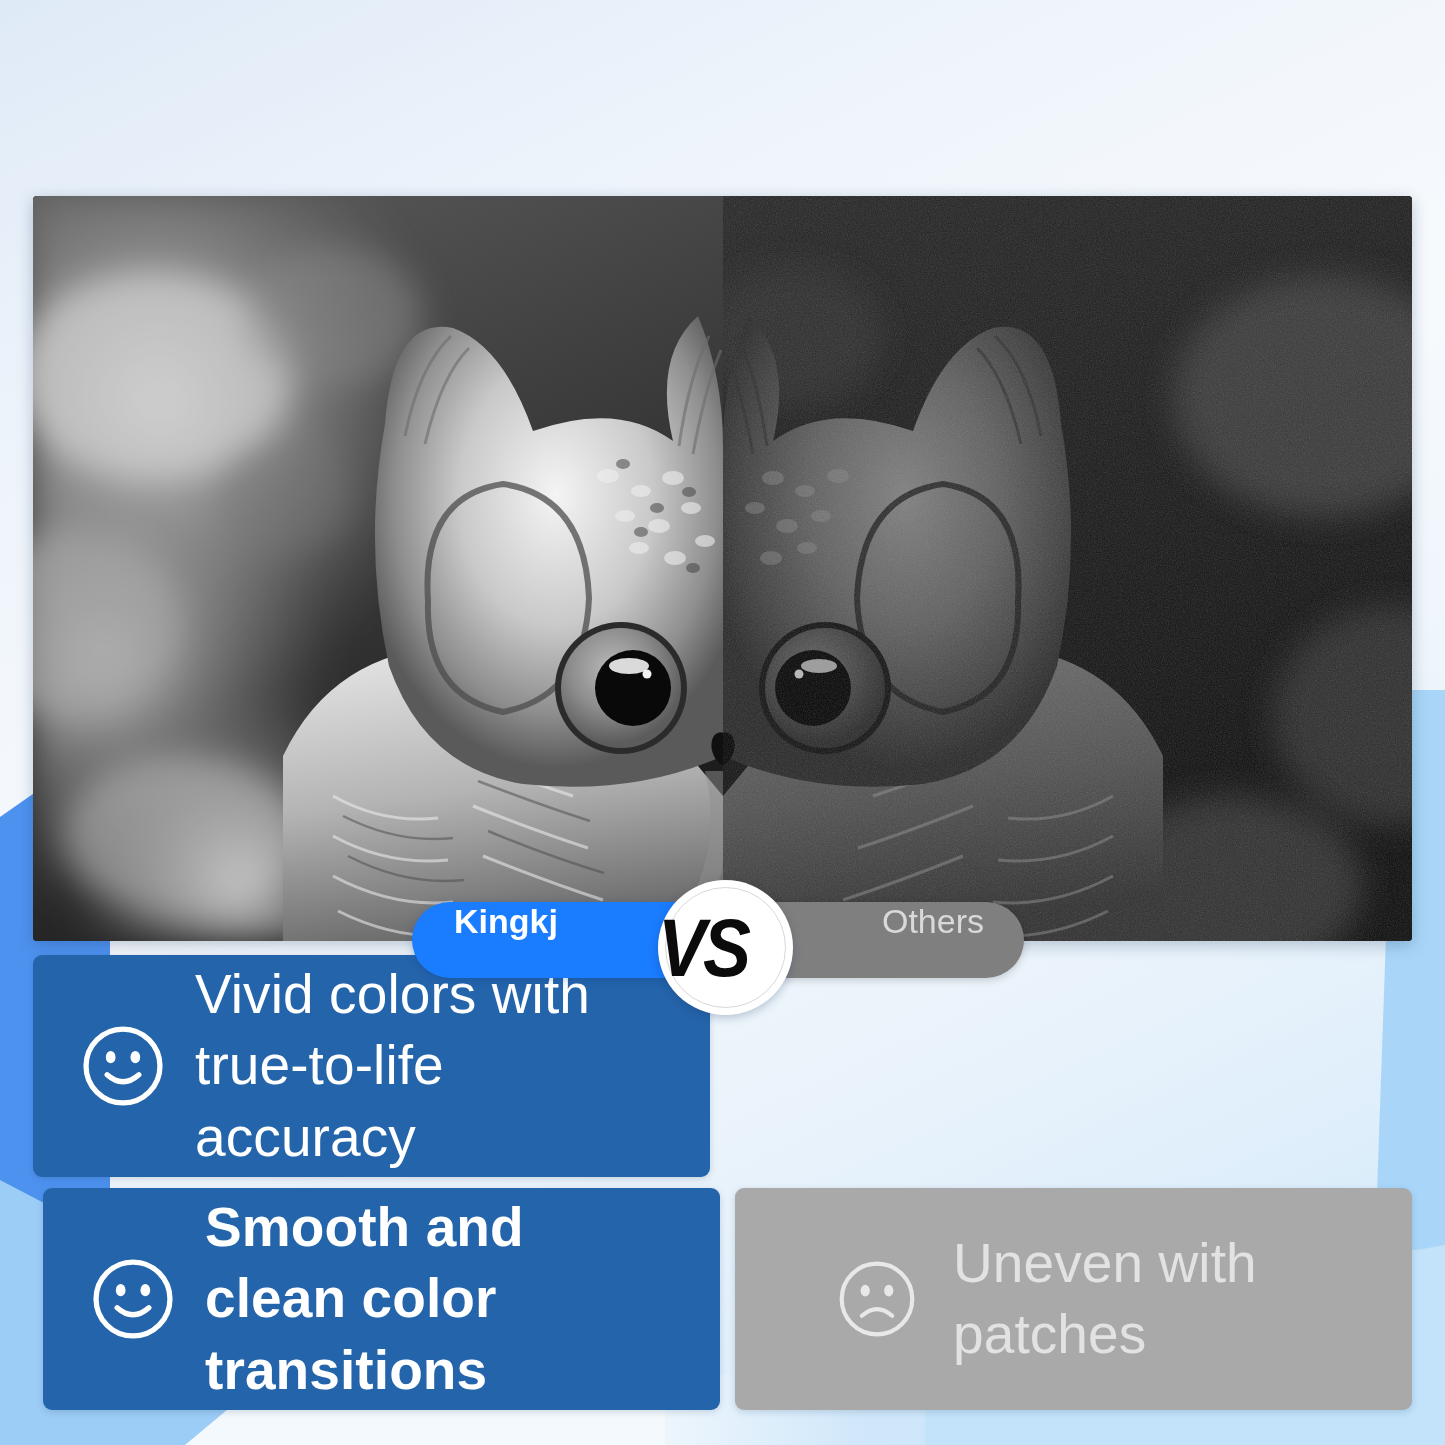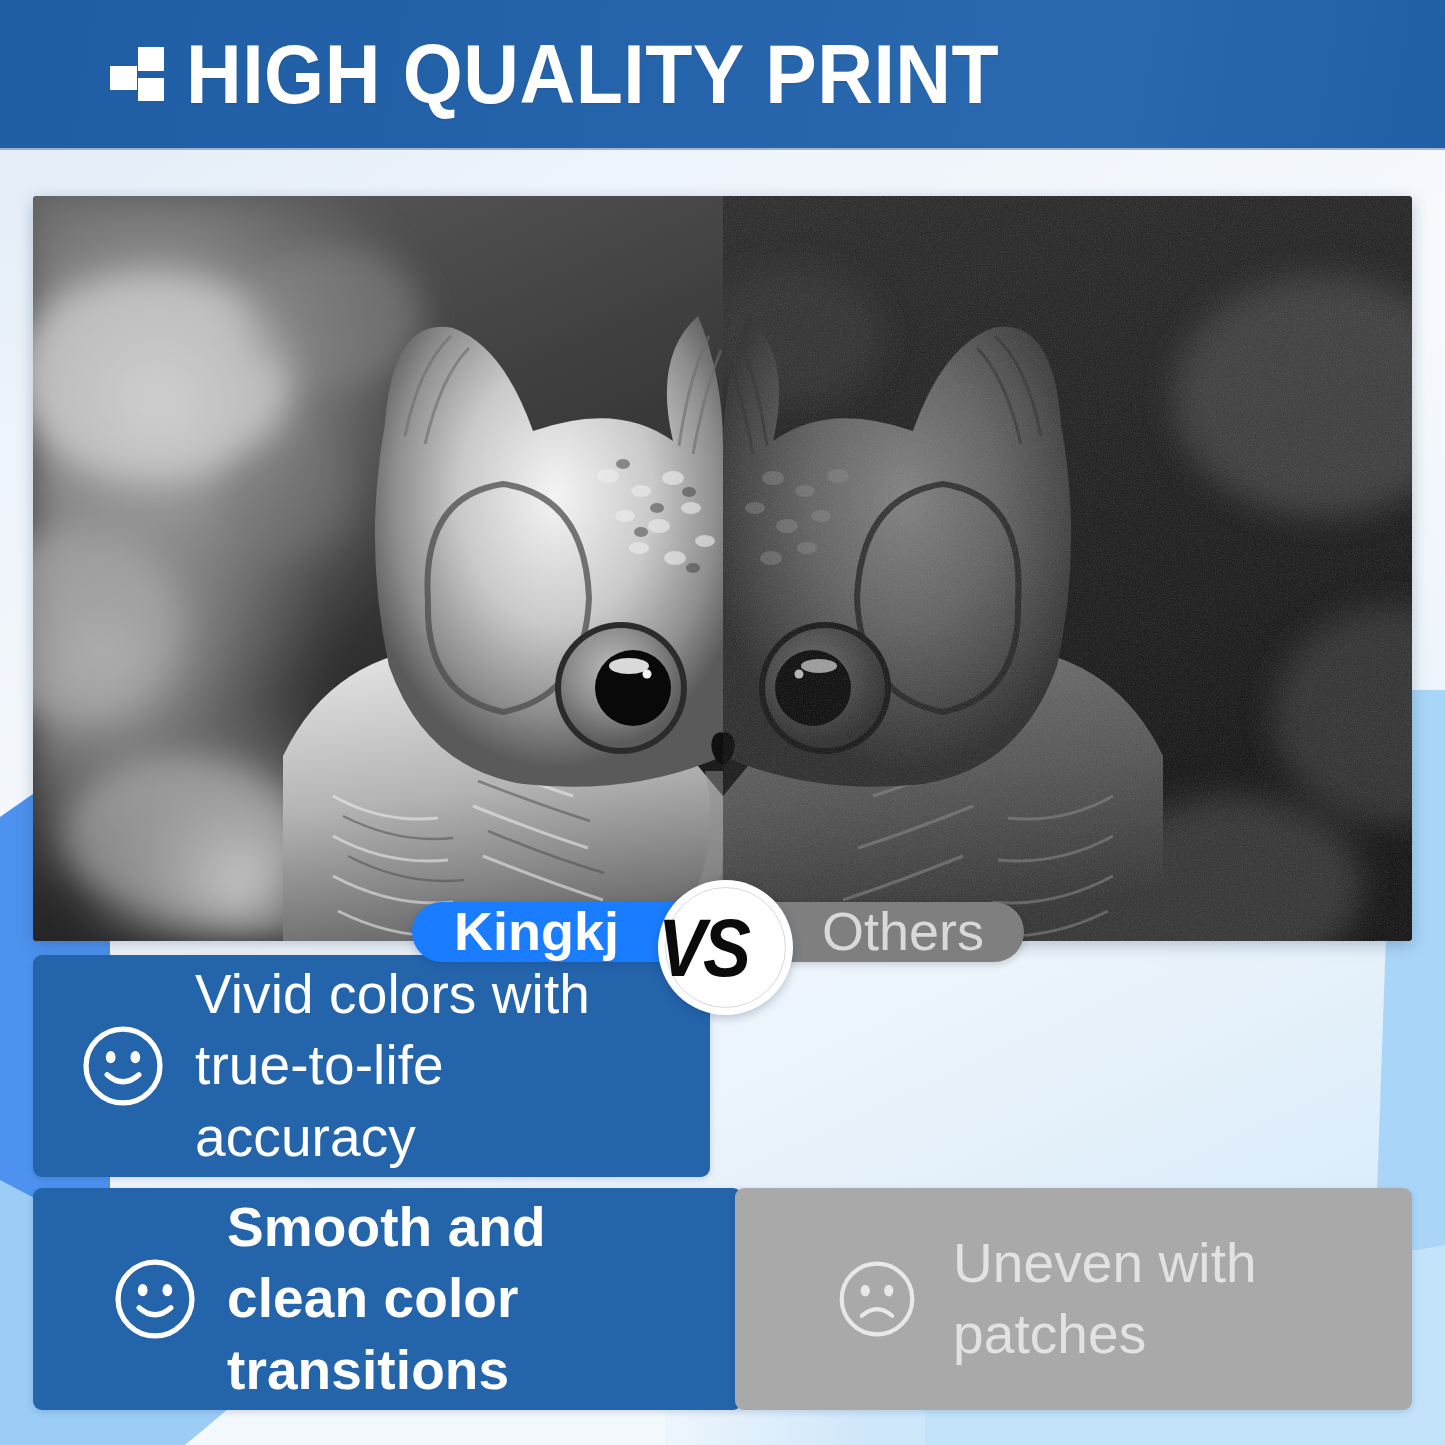--- a/index.html
+++ b/index.html
@@ -76,23 +76,23 @@
     position:absolute;left:33px;top:196px;width:1379px;height:745px;
     border-radius:4px;overflow:hidden;
     box-shadow:0 4px 16px rgba(30,60,100,.28);
     background:#111;
   }
   .photo svg{display:block;width:100%;height:100%;}
 
   
   .vs-row{position:absolute;left:0;top:902px;width:1445px;height:92px;z-index:30;}
   .pill{
-    position:absolute;height:60px;border-radius:38px;
-    display:flex;align-items:flex-end;
-    font-size:54px;font-weight:bold;
+    position:absolute;height:76px;border-radius:38px;
+    display:flex;align-items:flex-start;
+    font-size:34px;font-weight:bold;
   }
   .pill-brand{
     left:412px;width:305px;background:#1a7cff;color:#ffffff;
     justify-content:flex-start;padding-left:42px;
     box-shadow:0 2px 8px rgba(0,60,140,.25);
   }
   .pill-others{
     left:684px;width:300px;background:#7f7f7f;color:#d9d9d9;
     justify-content:flex-end;padding-right:40px;
     font-weight:normal;
@@ -120,21 +120,21 @@
   .cards{position:absolute;left:33px;top:955px;width:1379px;height:455px;}
   .card{
     position:absolute;width:677px;height:222px;border-radius:9px;
     display:flex;align-items:center;
     box-shadow:0 2px 7px rgba(30,60,100,.18);
   }
   .card.good{background:#2464ab;}
   .card.bad{background:#a9a9a9;}
   .card.c-tl{left:0px;  top:0px;}
   .card.c-tr{left:702px;top:0px;}
-  .card.c-bl{left:0px;  top:233px;padding-left:32px;}
+  .card.c-bl{left:10px;  top:233px;}
   .card.c-br{left:702px;top:233px;}
 
   .face{flex:0 0 auto;margin-left:46px;width:88px;height:88px;}
   .card.bad .face{margin-left:100px;width:84px;height:84px;}
   .face svg{display:block;width:100%;height:100%;}
 
   .card-text{
     margin-left:28px;font-size:55px;line-height:1.30;
     letter-spacing:.1px;max-width:460px;
   }
@@ -148,28 +148,20 @@
 
 <div class="canvas">
 
   <div class="deco deco-bottom-band"></div>
   <div class="deco deco-right-blue"></div>
   <div class="deco deco-bottom-right"></div>
   <div class="deco deco-left-blue"></div>
   <div class="deco deco-left-lightblue"></div>
   <div class="deco deco-bottom-white"></div>
 
-  <div class="header">
-    <div class="logo-mark">
-      <i class="logo-sq-tr"></i>
-        <i class="logo-sq-ml"></i>
-        <i class="logo-sq-br"></i>
-    </div>
-    <div class="header-title">HIGH QUALITY PRINT</div>
-  </div>
 
   <div class="photo">
     <svg viewBox="0 0 1379 745" preserveAspectRatio="none">
       <defs>
 
         <radialGradient id="bkL1" cx="18%" cy="28%" r="42%">
           <stop offset="0%" stop-color="#d8d8d8"></stop>
             <stop offset="100%" stop-color="#8d8d8d" stop-opacity="0"></stop>
         </radialGradient>
         <radialGradient id="bkL2" cx="10%" cy="62%" r="34%">

